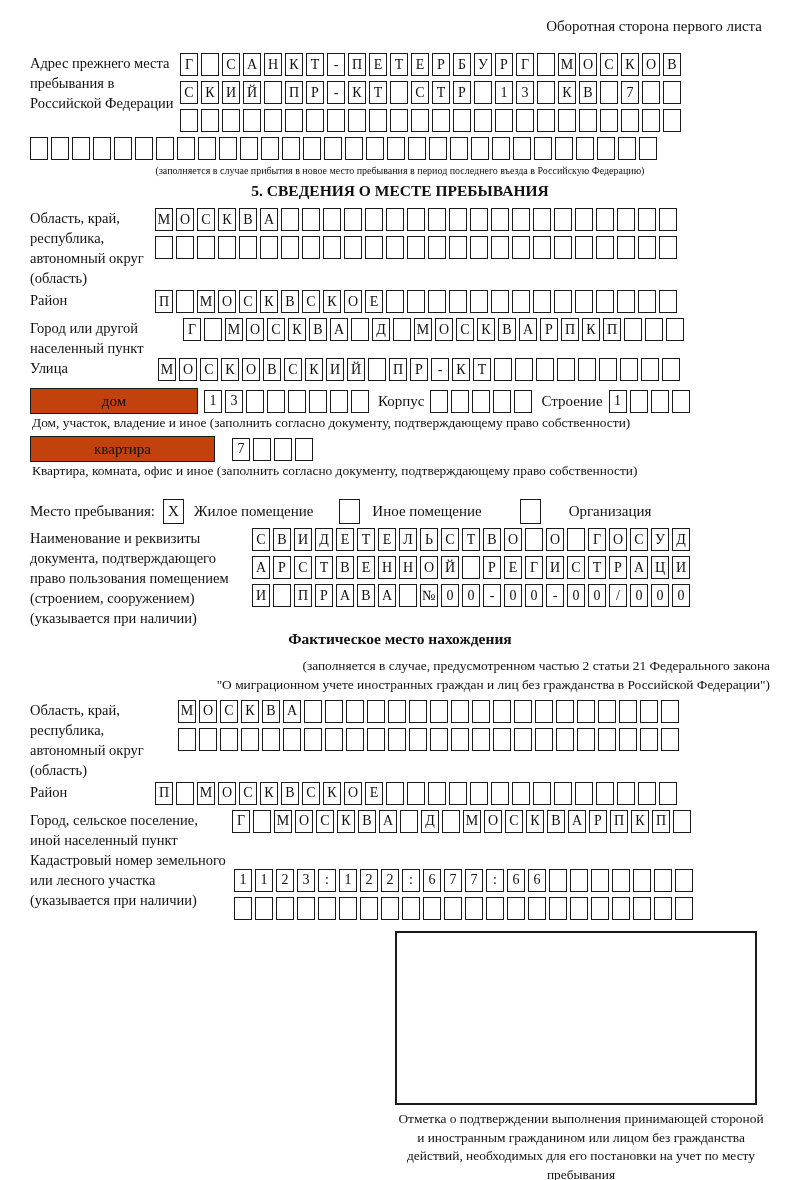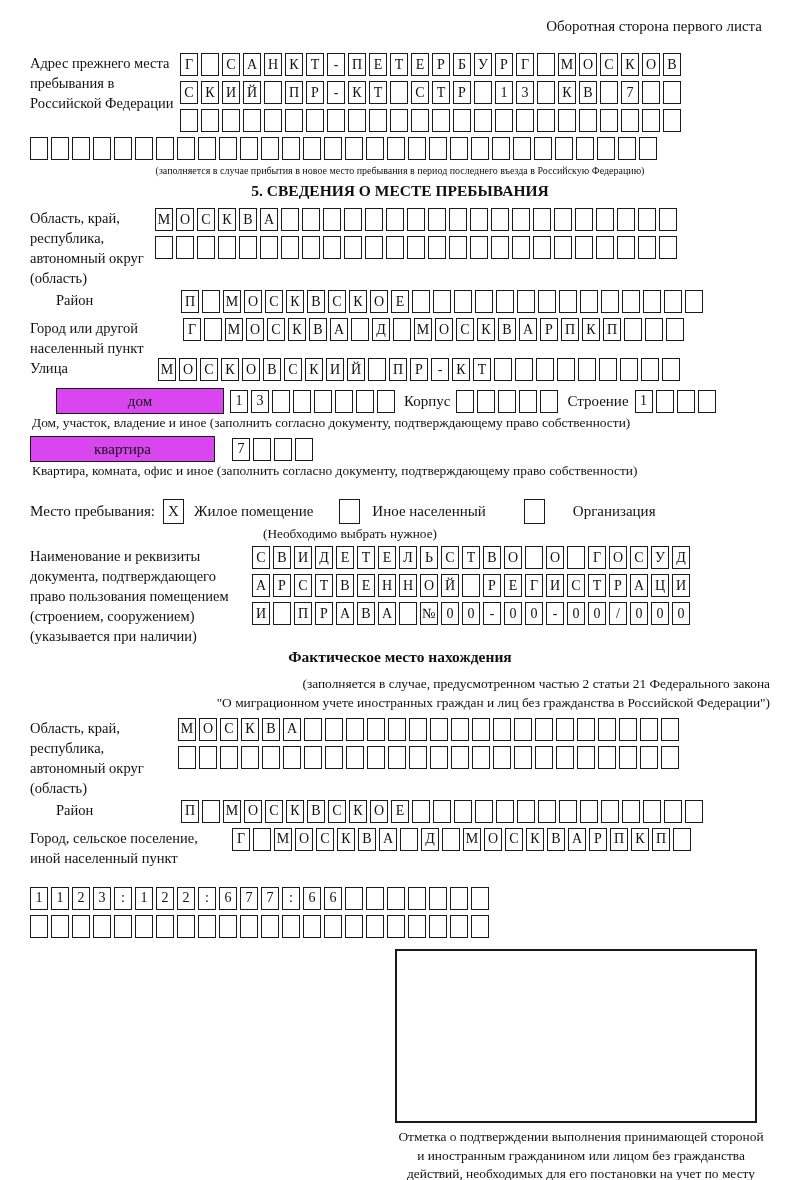--- a/index.html
+++ b/index.html
@@ -20,36 +20,36 @@
     width: 18px; height: 23px; border: 1.6px solid #1a1a1a; margin-right: 3px;
     flex: 0 0 auto; display: flex; align-items: center; justify-content: center;
     font-size: 14px; line-height: 1; background: #fff;
   }
   .note { font-size: 10px; text-align: center; font-family: Liberation Serif, serif; }
   .sect-title { font-size: 15.5px; font-weight: bold; text-align: center; margin: 6px 0 8px 0; }
   .caption { font-size: 13.4px; margin: 1px 0 5px 2px; }
 
   .fieldbox {
     border: 1.6px solid #1a1a1a; height: 26px; display: flex; align-items: center;
-    justify-content: center; font-size: 15px; flex: 0 0 auto; background: #d946ef;
+    justify-content: center; font-size: 15px; flex: 0 0 auto; background: #c2410c;
   }
   .inline-lbl { font-size: 15px; margin: 3px 6px 0 6px; flex: 0 0 auto; }
   .checkbox {
     width: 21px; height: 25px; border: 1.6px solid #1a1a1a; display: flex;
     align-items: center; justify-content: center; font-size: 15px; flex: 0 0 auto;
   }
   .mesto-row { display: flex; align-items: center; margin-top: 20px; }
   .mesto-note { width: 340px; margin-left: 150px; text-align: center; font-size: 13.3px; margin-top: 2px; }
 
   .fact-note { font-size: 13.4px; text-align: right; line-height: 1.45; }
   .stamp-wrap { margin-left: 365px; width: 372px; margin-top: 6px; }
   .stamp-box { width: 362px; height: 174px; border: 2px solid #1a1a1a; background: #fff; }
   .stamp-caption { font-size: 13.4px; line-height: 1.4; text-align: center; margin-top: 5px; width: 372px; }
 
-  .mt2 { margin-top: 2px; margin-left: 26px; } .mt4 { margin-top: 4px; }
+  .mt2 { margin-top: 2px; } .mt4 { margin-top: 4px; }
 </style>
 </head>
 <body>
 
 <div class="page">
 
   <div class="hdr">Оборотная сторона первого листа</div>
 
   <div class="frow">
     <div class="lbl" style="width:150px;">Адрес прежнего места пребывания в Российской Федерации</div>
@@ -361,25 +361,24 @@
         <div class="cell"></div>
       </div>
   </div>
   <div class="caption">Квартира, комната, офис и иное (заполнить согласно документу, подтверждающему право собственности)</div>
 
   <div class="mesto-row">
     <span style="font-size:15px;">Место пребывания:</span>
     <div class="checkbox" style="margin-left:8px;">X</div>
     <span style="font-size:15px;margin-left:10px;">Жилое помещение</span>
     <div class="checkbox" style="margin-left:26px;"></div>
-    <span style="font-size:15px;margin-left:12px;">Иное населенный</span>
+    <span style="font-size:15px;margin-left:12px;">Иное помещение</span>
     <div class="checkbox" style="margin-left:38px;"></div>
     <span style="font-size:15px;margin-left:28px;">Организация</span>
   </div>
-  <div class="mesto-note">(Необходимо выбрать нужное)</div>
 
   <div class="frow mt4">
     <div class="lbl" style="width:222px;">Наименование и реквизиты документа, подтверждающего право пользования помещением (строением, сооружением) (указывается при наличии)</div>
     <div class="cellcol">
       <div class="cellrow">
           <div class="cell">С</div>
           <div class="cell">В</div>
           <div class="cell">И</div>
           <div class="cell">Д</div>
           <div class="cell">Е</div>
@@ -564,20 +563,21 @@
         <div class="cell">А</div>
         <div class="cell">Р</div>
         <div class="cell">П</div>
         <div class="cell">К</div>
         <div class="cell">П</div>
         <div class="cell"></div>
       </div>
   </div>
 
   <div class="frow">
+    <div class="lbl" style="width:204px;">Кадастровый номер земельного или лесного участка (указывается при наличии)</div>
     <div class="cellcol" style="margin-top:19px;">
       <div class="cellrow">
           <div class="cell">1</div>
           <div class="cell">1</div>
           <div class="cell">2</div>
           <div class="cell">3</div>
           <div class="cell">:</div>
           <div class="cell">1</div>
           <div class="cell">2</div>
           <div class="cell">2</div>

